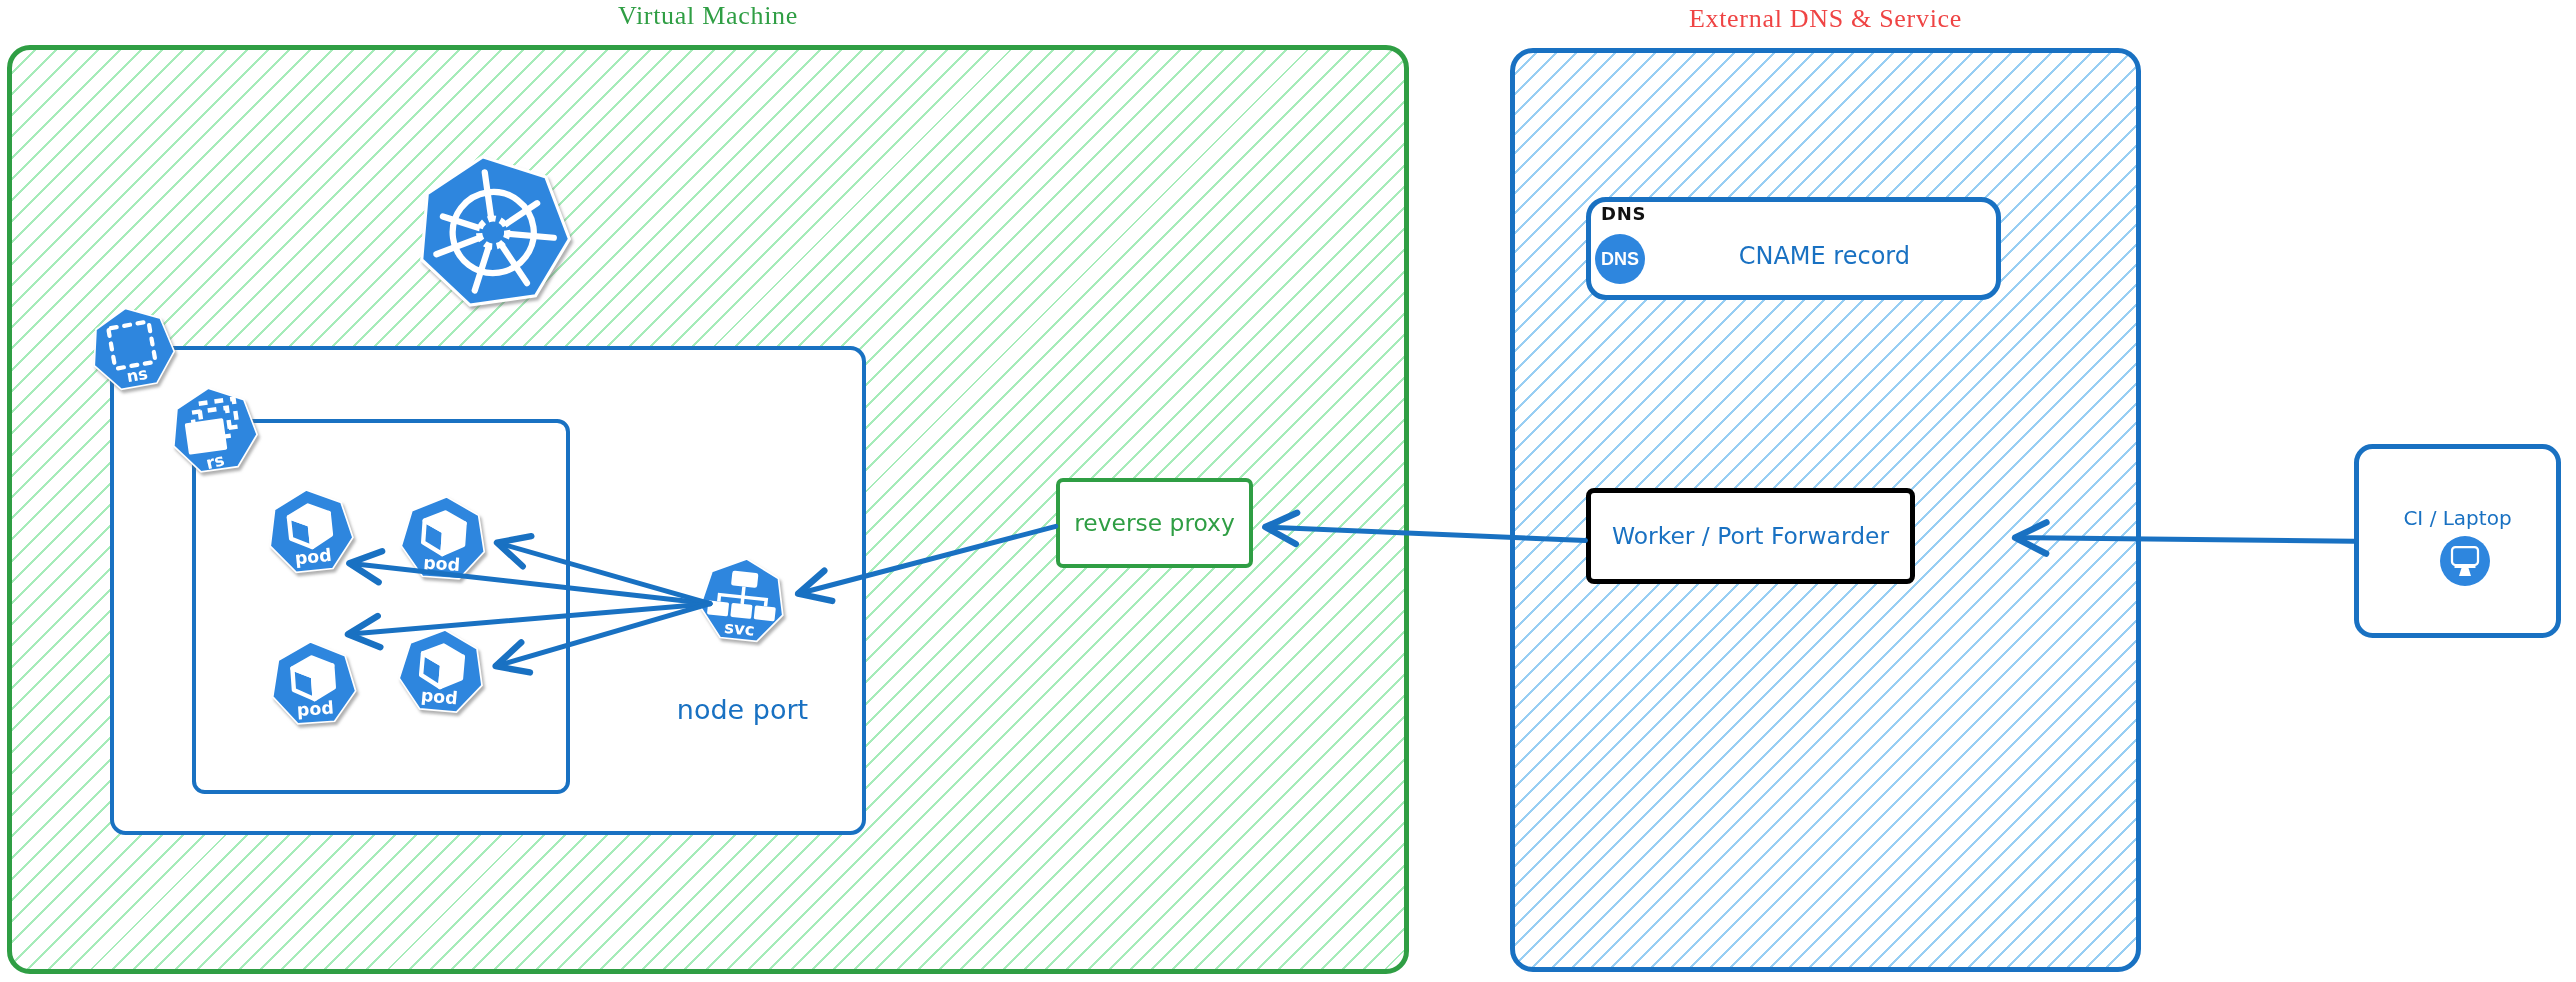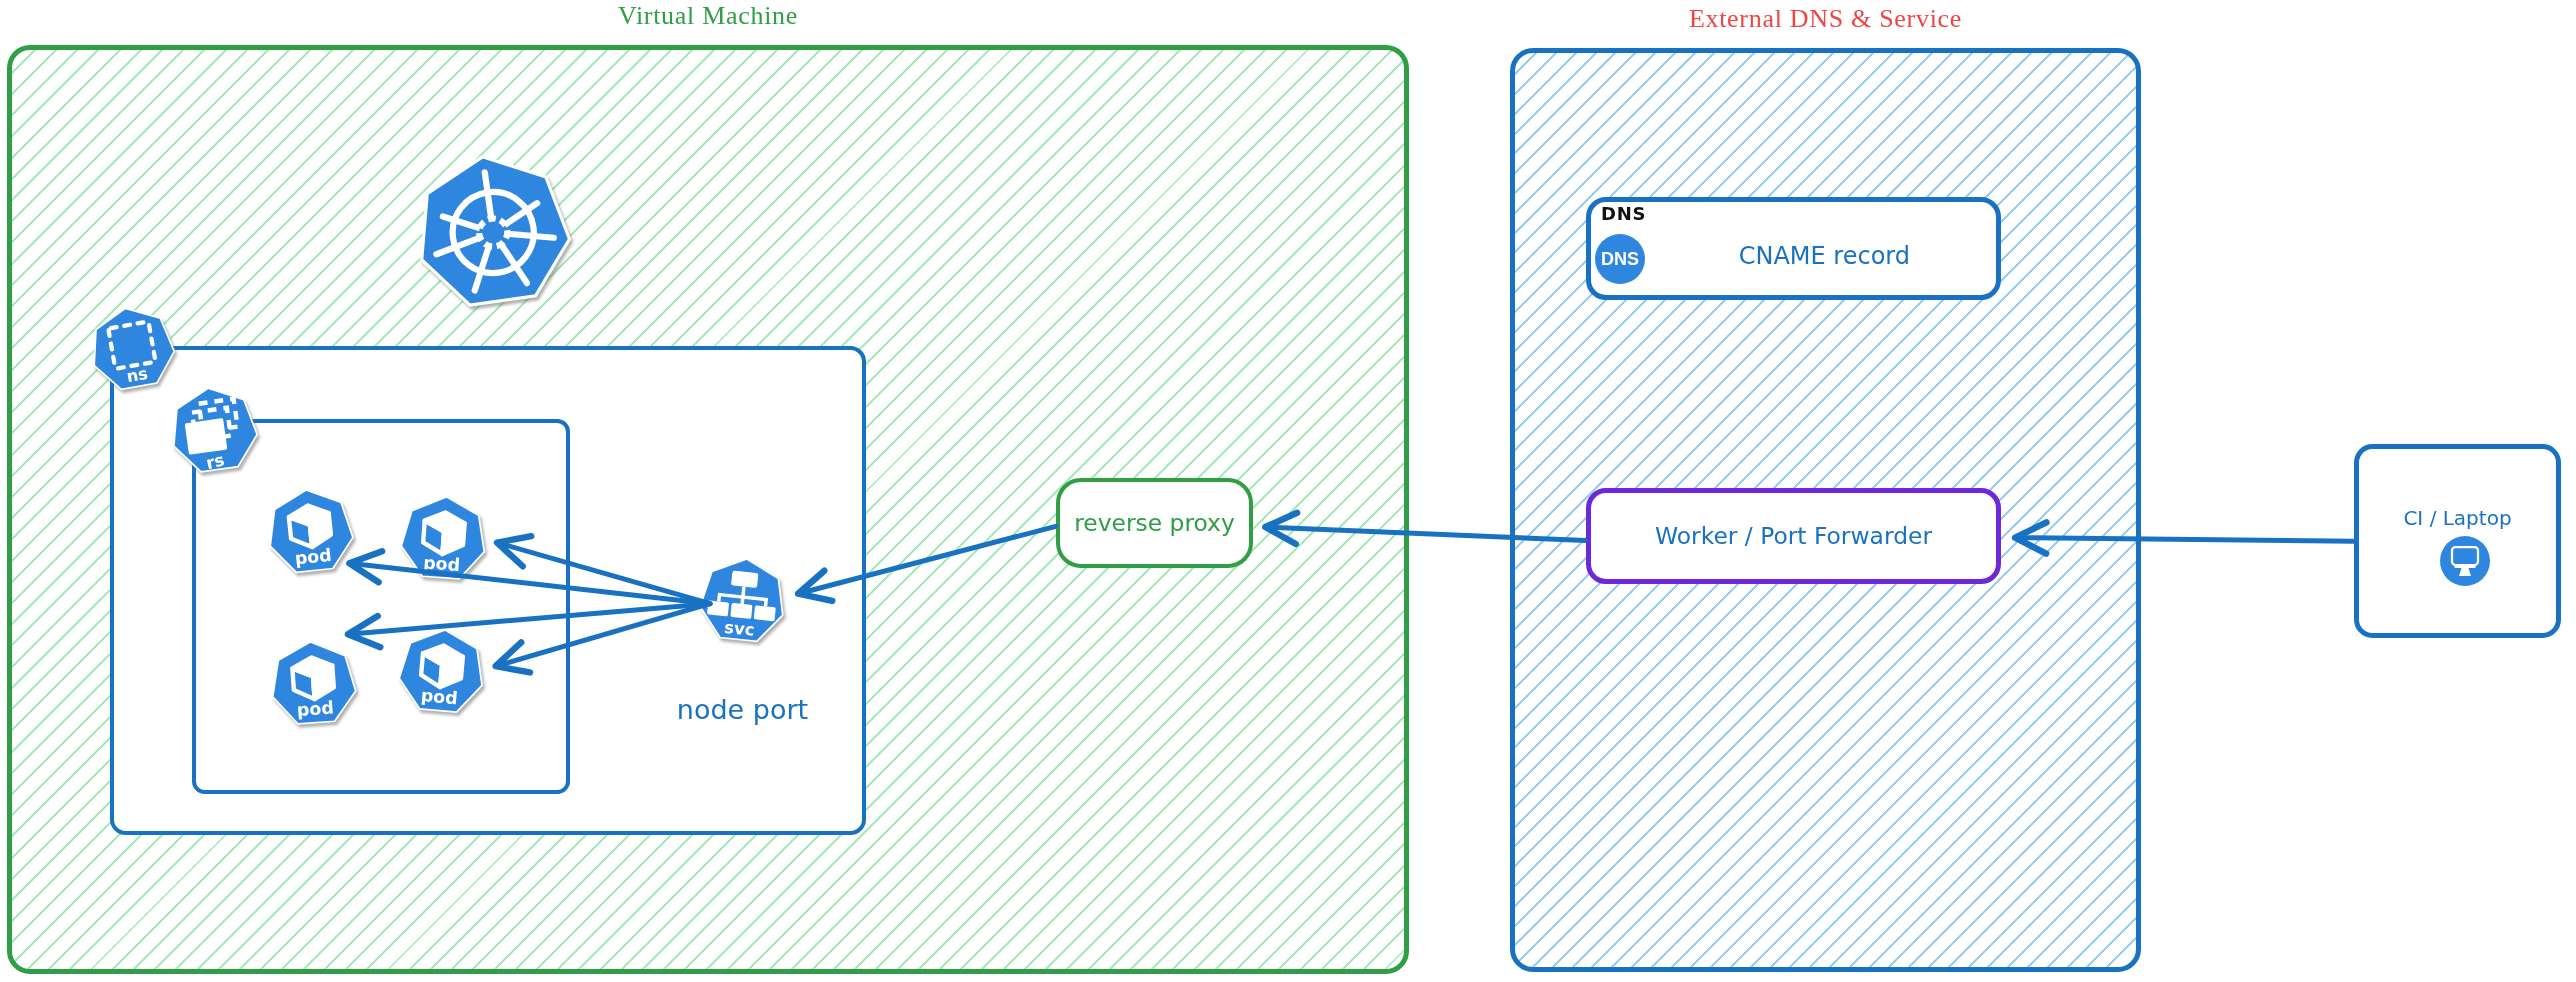--- a/index.html
+++ b/index.html
@@ -23,25 +23,25 @@
 
   
   .zone-title{font-size:26px;letter-spacing:0.7px;text-align:center;font-family:Liberation Serif, serif;}
   .vm-title{left:7px;top:1.4px;width:1402px;color:#2f9e44;}
   .ext-title{left:1510px;top:4.3px;width:631px;color:#ef4444;}
 
   
   .white-box{background:#ffffff;box-sizing:border-box;}
   .ns-box{left:110px;top:346px;width:756px;height:489px;border:4.3px solid #1971c2;border-radius:15.6px;}
   .rs-box{left:192px;top:419px;width:378px;height:375px;border:4.3px solid #1971c2;border-radius:12.8px;}
-  .rp-box{left:1056px;top:478px;width:197px;height:90px;border:4.3px solid #2f9e44;border-radius:25px;
+  .rp-box{left:1056px;top:478px;width:197px;height:90px;border:4.3px solid #2f9e44;border-radius:7px;
           display:flex;align-items:center;justify-content:center;}
   .rp-box span{color:#2f9e44;font-size:23.4px;}
   .dns-box{left:1586px;top:197px;width:415px;height:103px;border:5px solid #1971c2;border-radius:20px;}
-  .worker-box{left:1586px;top:488px;width:415px;height:96px;border:5px solid #6d28d9;border-radius:20px;
+  .worker-box{left:1586px;top:488px;width:329px;height:96px;border:5px solid #000000;border-radius:8px;
           display:flex;align-items:center;justify-content:center;}
   .worker-box span{color:#1971c2;font-size:23.4px;}
   .ci-box{left:2354px;top:444px;width:207px;height:194px;border:5px solid #1971c2;border-radius:18.5px;}
 
   .dns-tag{left:1601px;top:203px;color:#111111;font-size:18px;font-weight:bold;letter-spacing:0.7px;}
   .cname-label{left:1626px;top:242px;width:284px;text-align:right;color:#1971c2;font-size:24px;}
   .ci-label{left:2354px;top:506px;width:207px;text-align:center;color:#1971c2;font-size:20px;}
   .nodeport-label{left:631px;top:694px;width:223px;text-align:center;color:#1971c2;font-size:27px;}
 
   .icon-svg{position:absolute;filter:drop-shadow(2.8px 3.6px 1.4px rgba(110,110,110,.55));}

